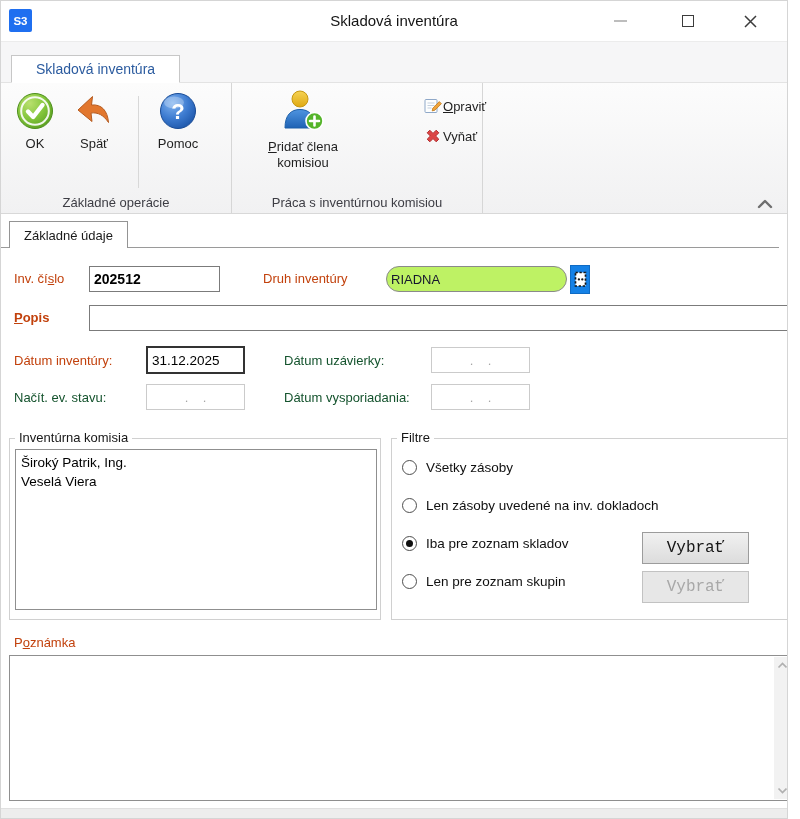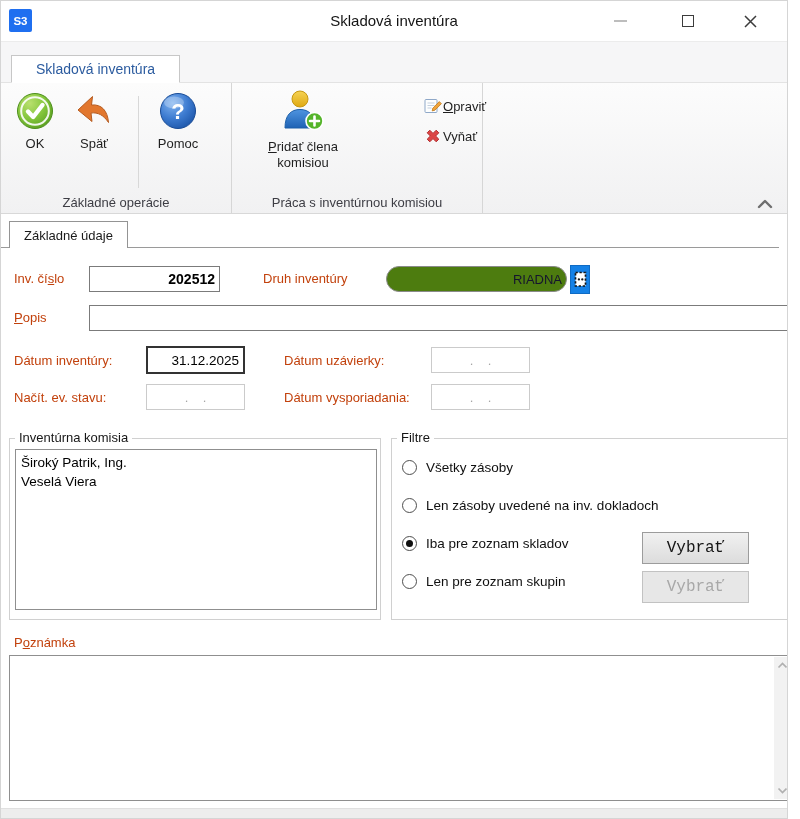--- a/index.html
+++ b/index.html
@@ -35,25 +35,25 @@
   .collapse { position:absolute; right:12px; bottom:3px; width:20px; height:14px; display:grid; place-items:center; cursor:default; }
   .u { text-decoration:underline; }
 
   
   .content { position:relative; height:605px; background:#fff; }
   .tab2 { position:absolute; left:8px; top:7px; height:27px; padding:7px 14px; background:#fff;
           border:1px solid #949494; border-bottom:none; display:flex; align-items:center; font-size:13px; z-index:2; }
   .tabline { position:absolute; left:0; right:8px; top:33px; border-bottom:1px solid #9a9a9a; z-index:1; }
 
   .lbl { position:absolute; font-size:13px; color:#c2410c; white-space:nowrap; }
-  .lbl.gray { color:#c2410c; }
+  .lbl.gray { color:#14532d; }
   .inp { position:absolute; border:1px solid #7b7b7b; font-family:"Liberation Sans",sans-serif; font-size:13px;
-         padding:0 4px; background:#fff; color:#000; outline:none;text-align:right; }
+         padding:0 4px; background:#fff; color:#000; outline:none; }
   .inp.bold { font-weight:bold; font-size:14px; }
-  .inp.sel { background:#4d7c0f; color:#15152e; border-color:#8a8a8a;border-radius:13px; }
+  .inp.sel { background:#bef264; color:#15152e; border-color:#8a8a8a;border-radius:13px; }
   .inp.focus { border:2px solid #333; font-size:13.5px; }
   .inp.disab { border-color:#cbcbcb; color:#a6a6a6; text-align:center; white-space:pre; }
   .lookup { position:absolute; width:20px; height:29px; background:#1581e6; border:1px solid #0f6bc4;
             display:grid; place-items:center; cursor:default; }
 
   .fs { position:absolute; border:1px solid #d0d0d0; }
   .fs .legend { position:absolute; top:-9px; left:5px; background:#fff; padding:0 4px; font-size:13px; color:#161616; white-space:nowrap; }
   .listbox { position:absolute; left:5px; right:3px; top:10px; bottom:9px; border:1px solid #8f8f8f; background:#fff; padding:3px 5px; overflow:hidden; }
   .listbox .item { font-size:13.5px; line-height:19px; color:#000; }
 
@@ -197,21 +197,21 @@
     <div class="lbl" style="left:262px; top:57px;">Druh inventúry</div>
     <input class="inp sel" style="left: 385px; top: 52px; width: 181px; height: 26px;" value="RIADNA">
     <div class="lookup" style="left:569px; top:51px;">
       <svg width="13" height="17" viewBox="0 0 13 17">
         <rect x="1.5" y="1.5" width="10" height="13.5" fill="#fff" stroke="#151515" stroke-width="1.7" stroke-dasharray="2.3,1.7"></rect>
         <circle cx="4.9" cy="8.4" r="1.15" fill="#151515"></circle>
           <circle cx="8.3" cy="8.4" r="1.15" fill="#151515"></circle>
       </svg>
     </div>
 
-    <div class="lbl" style="left:13px; top:96px;"><span></span><span class="u">P</span><span>opis</span></div>
+    <div class="lbl" style="left:13px; top:96px;font-weight:bold;"><span></span><span class="u">P</span><span>opis</span></div>
     <input class="inp" style="left: 88px; top: 91px; width: 701px; height: 26px;" value="">
 
     <div class="lbl" style="left:13px; top:139px;">Dátum inventúry:</div>
     <input class="inp focus" style="left: 145px; top: 132px; width: 99px; height: 28px;" value="31.12.2025">
     <div class="lbl gray" style="left:283px; top:139px;">Dátum uzávierky:</div>
     <input class="inp disab" style="left: 430px; top: 133px; width: 99px; height: 26px;" value=".    .">
 
     <div class="lbl gray" style="left:13px; top:176px;">Načít. ev. stavu:</div>
     <input class="inp disab" style="left: 145px; top: 170px; width: 99px; height: 26px;" value=".    .">
     <div class="lbl gray" style="left:283px; top:176px;">Dátum vysporiadania:</div>

